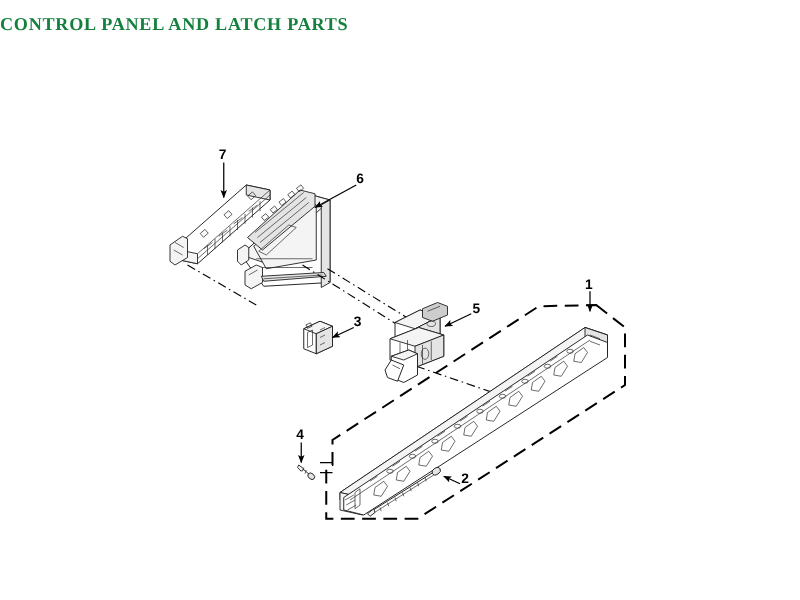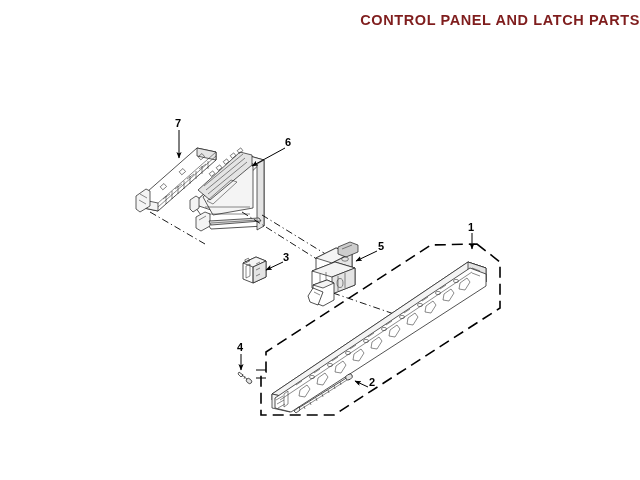--- a/index.html
+++ b/index.html
@@ -20,26 +20,26 @@
     position: relative;
     width: 640px;
     height: 480px;
     background: #ffffff;
   }
   #page-title {
     position: absolute;
     top: 12px;
     left: 0;
     width: 640px;
-    text-align: right;
-    font-family: Liberation Sans, sans-serif;
+    text-align: left;
+    font-family: Liberation Serif, serif;
     font-size: 14.5px;
     font-weight: bold;
     letter-spacing: 0.6px;
-    color: #7f1d1d;
+    color: #15803d;
     white-space: nowrap;
   }
   #parts-svg {
     position: absolute;
     top: 0;
     left: 0;
     width: 640px;
     height: 480px;
     display: block;
   }

